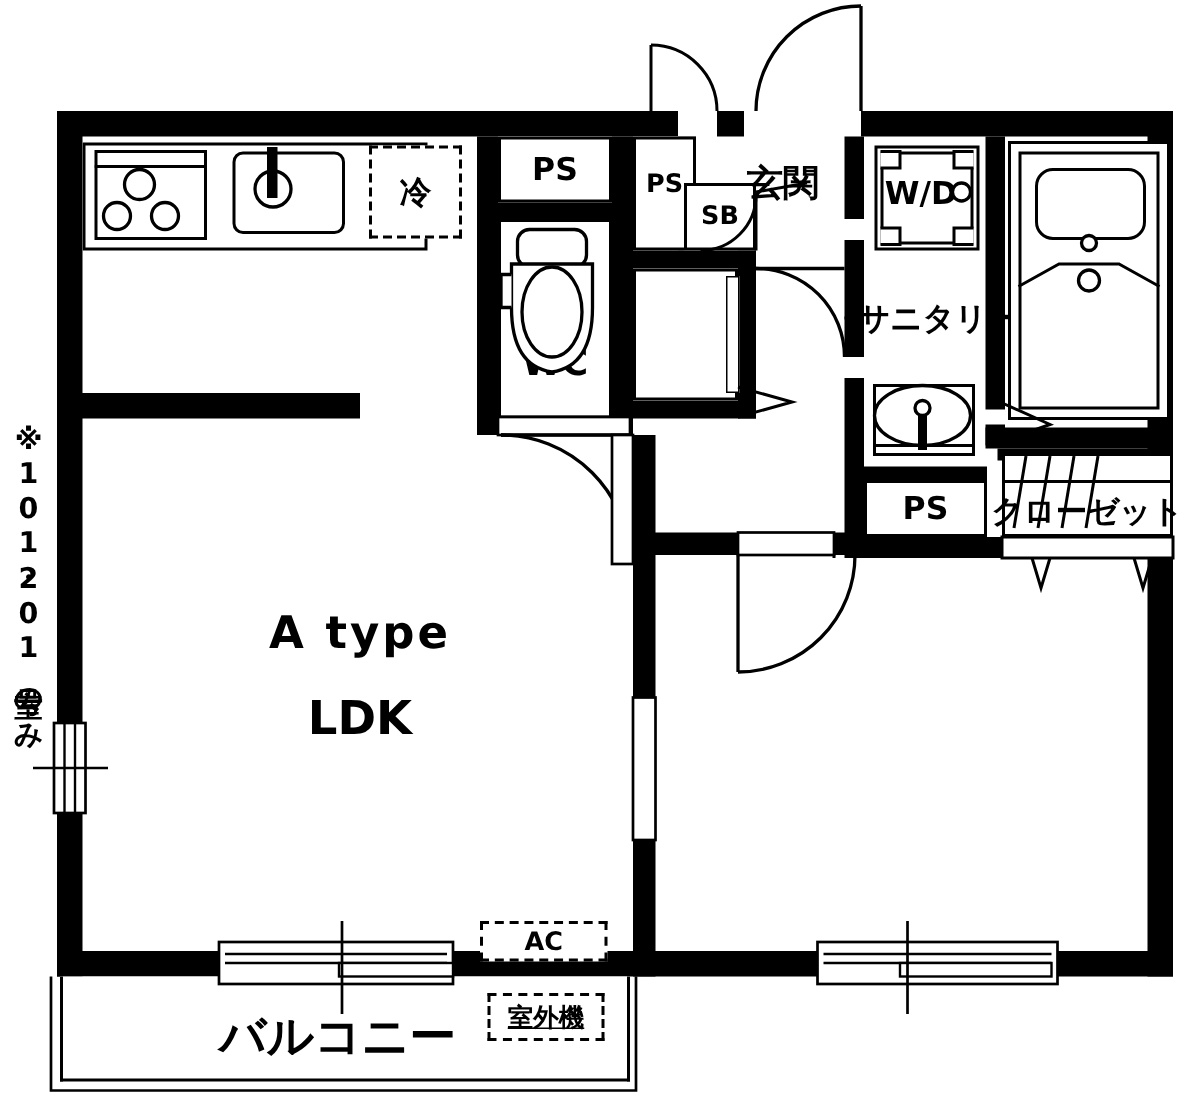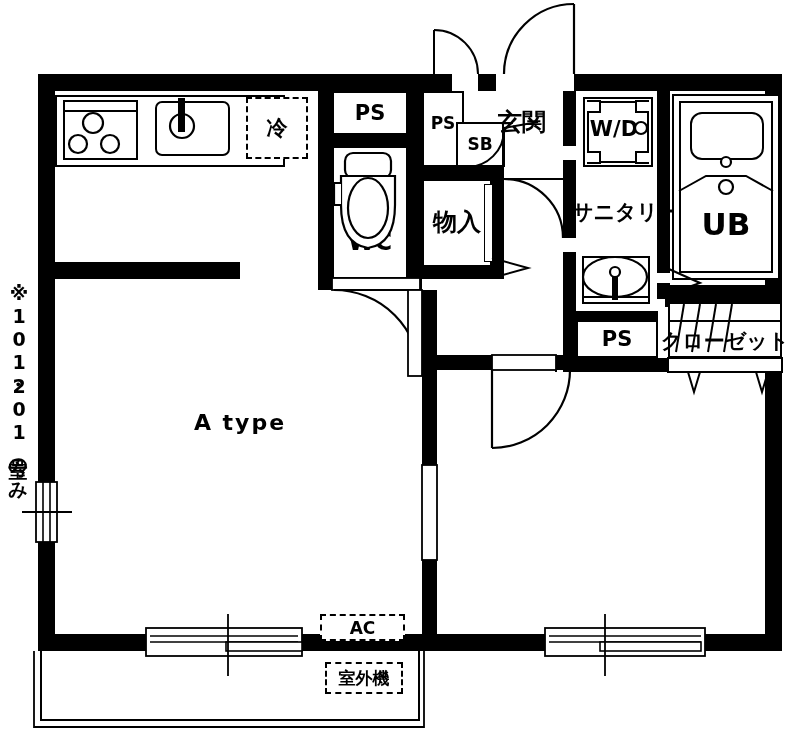--- a/index.html
+++ b/index.html
@@ -46,21 +46,21 @@
     white-space: nowrap;
     display: flex;
     align-items: center;
     justify-content: center;
     letter-spacing: 0px;
   }
   .lbl-sm { font-size: 17px; font-weight: 700; }
   .lbl-md { font-size: 21px; font-weight: 700; }
   .lbl-lg { font-size: 24px; font-weight: 700; }
   .lbl-room { font-size: 31px; font-weight: 700; }
-  .lbl-type { font-size: 22px; font-weight: 700; letter-spacing: 2px; }
+  .lbl-type { font-size: 30px; font-weight: 700; letter-spacing: 2px; }
   .vert {
     position: absolute;
     writing-mode: vertical-rl;
     text-orientation: upright;
     font-size: 19px;
     font-weight: 700;
     letter-spacing: 1px;
     color: #000;
     white-space: nowrap;
   }
@@ -156,55 +156,55 @@
 
   <div class="thin" style="left:422px; top:91px; width:42px; height:76px; border-width:2px;"></div>
   <div class="label lbl-sm" style="left:422px; top:110px; width:42px; height:26px;">PS</div>
 
   <div class="thin" style="left:456px; top:122px; width:48px; height:45px; border-width:2px;"></div>
   <div class="label lbl-sm" style="left:456px; top:126px; width:48px; height:36px;">SB</div>
 
   <div class="label lbl-lg" style="left:488px; top:105px; width:68px; height:34px;">玄関</div>
 
   <div class="thin" style="left:422px; top:179px; width:70px; height:88px; border-width:2px;"></div>
-  <div class="label lbl-lg" style="left:422px; top:205px; width:70px; height:34px;">物入</div>
 
   <div class="thin" style="left:484px; top:184px; width:9px; height:78px; border-width:1.6px;"></div>
 
   <div class="thin" style="left:583px; top:97px; width:70px; height:70px; border-width:2px;"></div>
   <div class="thin" style="left:587px; top:101px; width:62px; height:62px; border-width:2px;"></div>
   <div class="label lbl-md" style="left:585px; top:114px; width:58px; height:30px;">W/D</div>
 
   <div class="label lbl-md" style="left:572px; top:198px; width:92px; height:28px; justify-content:flex-start;">サニタリー</div>
 
   <div class="thin" style="left:582px; top:256px; width:68px; height:48px; border-width:2px;"></div>
 
   <div class="thin" style="left:672px; top:94px; width:108px; height:186px; border-width:2px;"></div>
   <div class="thin" style="left:679px; top:101px; width:94px; height:172px; border-width:2px;"></div>
   <div class="thin" style="left:690px; top:112px; width:74px; height:48px; border-radius:12px; border-width:2px;"></div>
-  <div class="label lbl-room" style="left:672px; top:205px; width:108px; height:38px;">UB</div>
 
   <div class="thin" style="left:576px; top:320px; width:82px; height:38px; border-width:2px;"></div>
   <div class="label lbl-md" style="left:576px; top:322px; width:82px; height:34px;">PS</div>
 
   <div class="thin" style="left:668px; top:302px; width:114px; height:56px; border-width:2px;"></div>
   <div class="thinline" style="left:668px; top:320px; width:114px; height:2px;"></div>
   <div class="label lbl-md" style="left:668px; top:326px; width:114px; height:30px;">クローゼット</div>
 
   <div class="label lbl-type" style="left:175px; top:403px; width:130px; height:38px;">A type</div>
+  <div class="label lbl-room" style="left:190px; top:460px; width:100px; height:38px;">LDK</div>
 
 
   <div class="thin" style="left:40px; top:651px; width:380px; height:70px; border-width:2px; border-top:none;"></div>
+  <div class="label lbl-room" style="left:145px; top:672px; width:160px; height:38px;">バルコニー</div>
 
   <div class="dashbox" style="left:320px; top:614px; width:85px; height:27px;">
     <span class="label lbl-sm" style="position:static;">AC</span>
   </div>
 
   <div class="dashbox" style="left:325px; top:662px; width:78px; height:32px;">
-    <span class="label lbl-sm" style="position:static;">室外機</span>
+    <span class="label lbl-sm" style="position:static;text-decoration:underline;">室外機</span>
   </div>
 
   <svg class="ov" viewBox="0 0 800 737">
     <g fill="none" stroke="#000" stroke-width="2.2">
 
       <circle cx="93" cy="123" r="10" fill="#fff"></circle>
       <circle cx="78" cy="144" r="9" fill="#fff"></circle>
       <circle cx="110" cy="144" r="9" fill="#fff"></circle>
 
       <circle cx="182" cy="126" r="12" fill="#fff"></circle>

